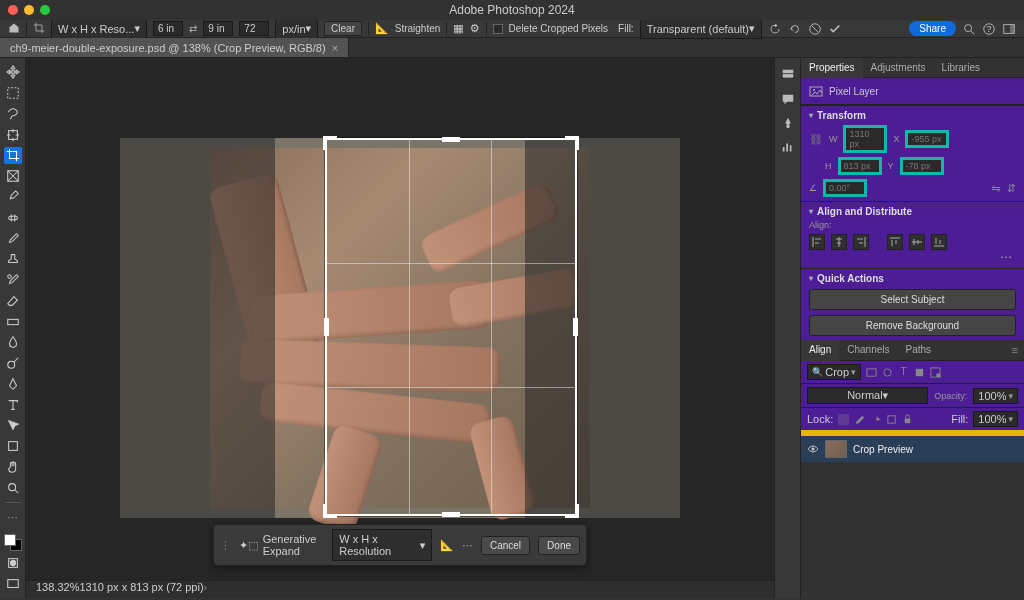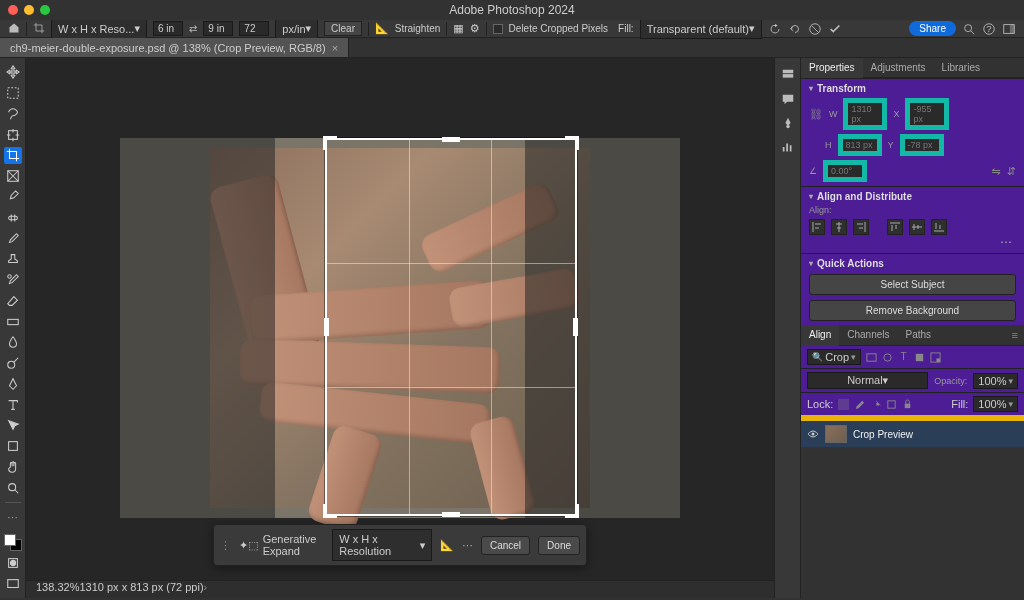--- a/index.html
+++ b/index.html
@@ -54,21 +54,21 @@
 .panels{width:224px;background:#4c1d95;border-left:1px solid #222;display:flex;flex-direction:column}
 .paneltabs{display:flex;background:#323232;border-bottom:1px solid #222}
 .paneltab{padding:4px 8px;font-size:10px;cursor:pointer;color:#aaa}
 .paneltab.active{color:#eee;background:#383838;border-bottom:1px solid #383838;margin-bottom:-1px}
 .panel-body{padding:6px 8px;border-bottom:1px solid #222}
 .pill{display:flex;align-items:center;gap:6px}
 .section{border-top:1px solid #222;padding:4px 8px}
 .section-h{display:flex;align-items:center;gap:4px;font-size:10px;color:#ddd;font-weight:600;cursor:pointer}
 .section-h::before{content:"▾";font-size:8px;color:#aaa}
 .row{display:flex;align-items:center;gap:6px;margin-top:4px}
-.dimfield{background:#2a2a2a;border:5px solid #14b8a6;padding:1px 3px;font-size:9px;color:#777;width:44px}
+.dimfield{background:#2a2a2a;border:3px solid #14b8a6;padding:1px 3px;font-size:9px;color:#777;width:44px}
 .lbl{font-size:9px;color:#999}
 .alignrow{display:flex;gap:6px;margin-top:4px}
 .alignbtn{width:16px;height:16px;background:#2f2f2f;border:1px solid #222;cursor:pointer;display:flex;align-items:center;justify-content:center}
 .alignbtn svg{width:10px;height:10px;fill:#aaa}
 .qbtn{display:block;width:100%;background:#454545;border:1px solid #222;padding:4px;margin-top:5px;font-size:10px;text-align:center;cursor:pointer;color:#ddd;border-radius:3px}
 .layers{flex:1;display:flex;flex-direction:column}
 .layerctrl{display:flex;align-items:center;gap:5px;padding:3px 6px;border-bottom:1px solid #222}
 .lkind{background:#2a2a2a;border:1px solid #1a1a1a;padding:1px 4px;font-size:9px;color:#999;display:flex;align-items:center;gap:2px}
 .lico{width:11px;height:11px;fill:#888;cursor:pointer}
 .blendrow{display:flex;padding:3px 6px;gap:6px;align-items:center;border-bottom:1px solid #222}
@@ -371,20 +371,30 @@
           <path d="M2 13h2V8H2zm4 0h2V4H6zm4 0h2V6h-2z" fill="#bbb"></path>
         </svg>
     </div>
 
     <div class="panels">
       <div class="paneltabs">
         <div class="paneltab active">Properties</div>
         <div class="paneltab">Adjustments</div>
         <div class="paneltab">Libraries</div>
       </div>
+      <div class="panel-body">
+        <div class="pill">
+          <svg width="14" height="14">
+              <rect x="1" y="3" width="12" height="9" fill="none" stroke="#aaa"></rect>
+              <circle cx="5" cy="6" r="1" fill="#aaa"></circle>
+              <path d="M3 11l3-3 2 2 3-4 2 3" fill="none" stroke="#aaa"></path>
+            </svg>
+          <span style="font-size:10px">Pixel Layer</span>
+        </div>
+      </div>
       <div class="section">
         <div class="section-h">Transform</div>
         <div class="row">
           <span style="color:#888">⛓</span>
           <span class="lbl">W</span>
             <span class="dimfield">1310 px</span>
           <span class="lbl">X</span>
             <span class="dimfield">-955 px</span>
         </div>
         <div class="row">

